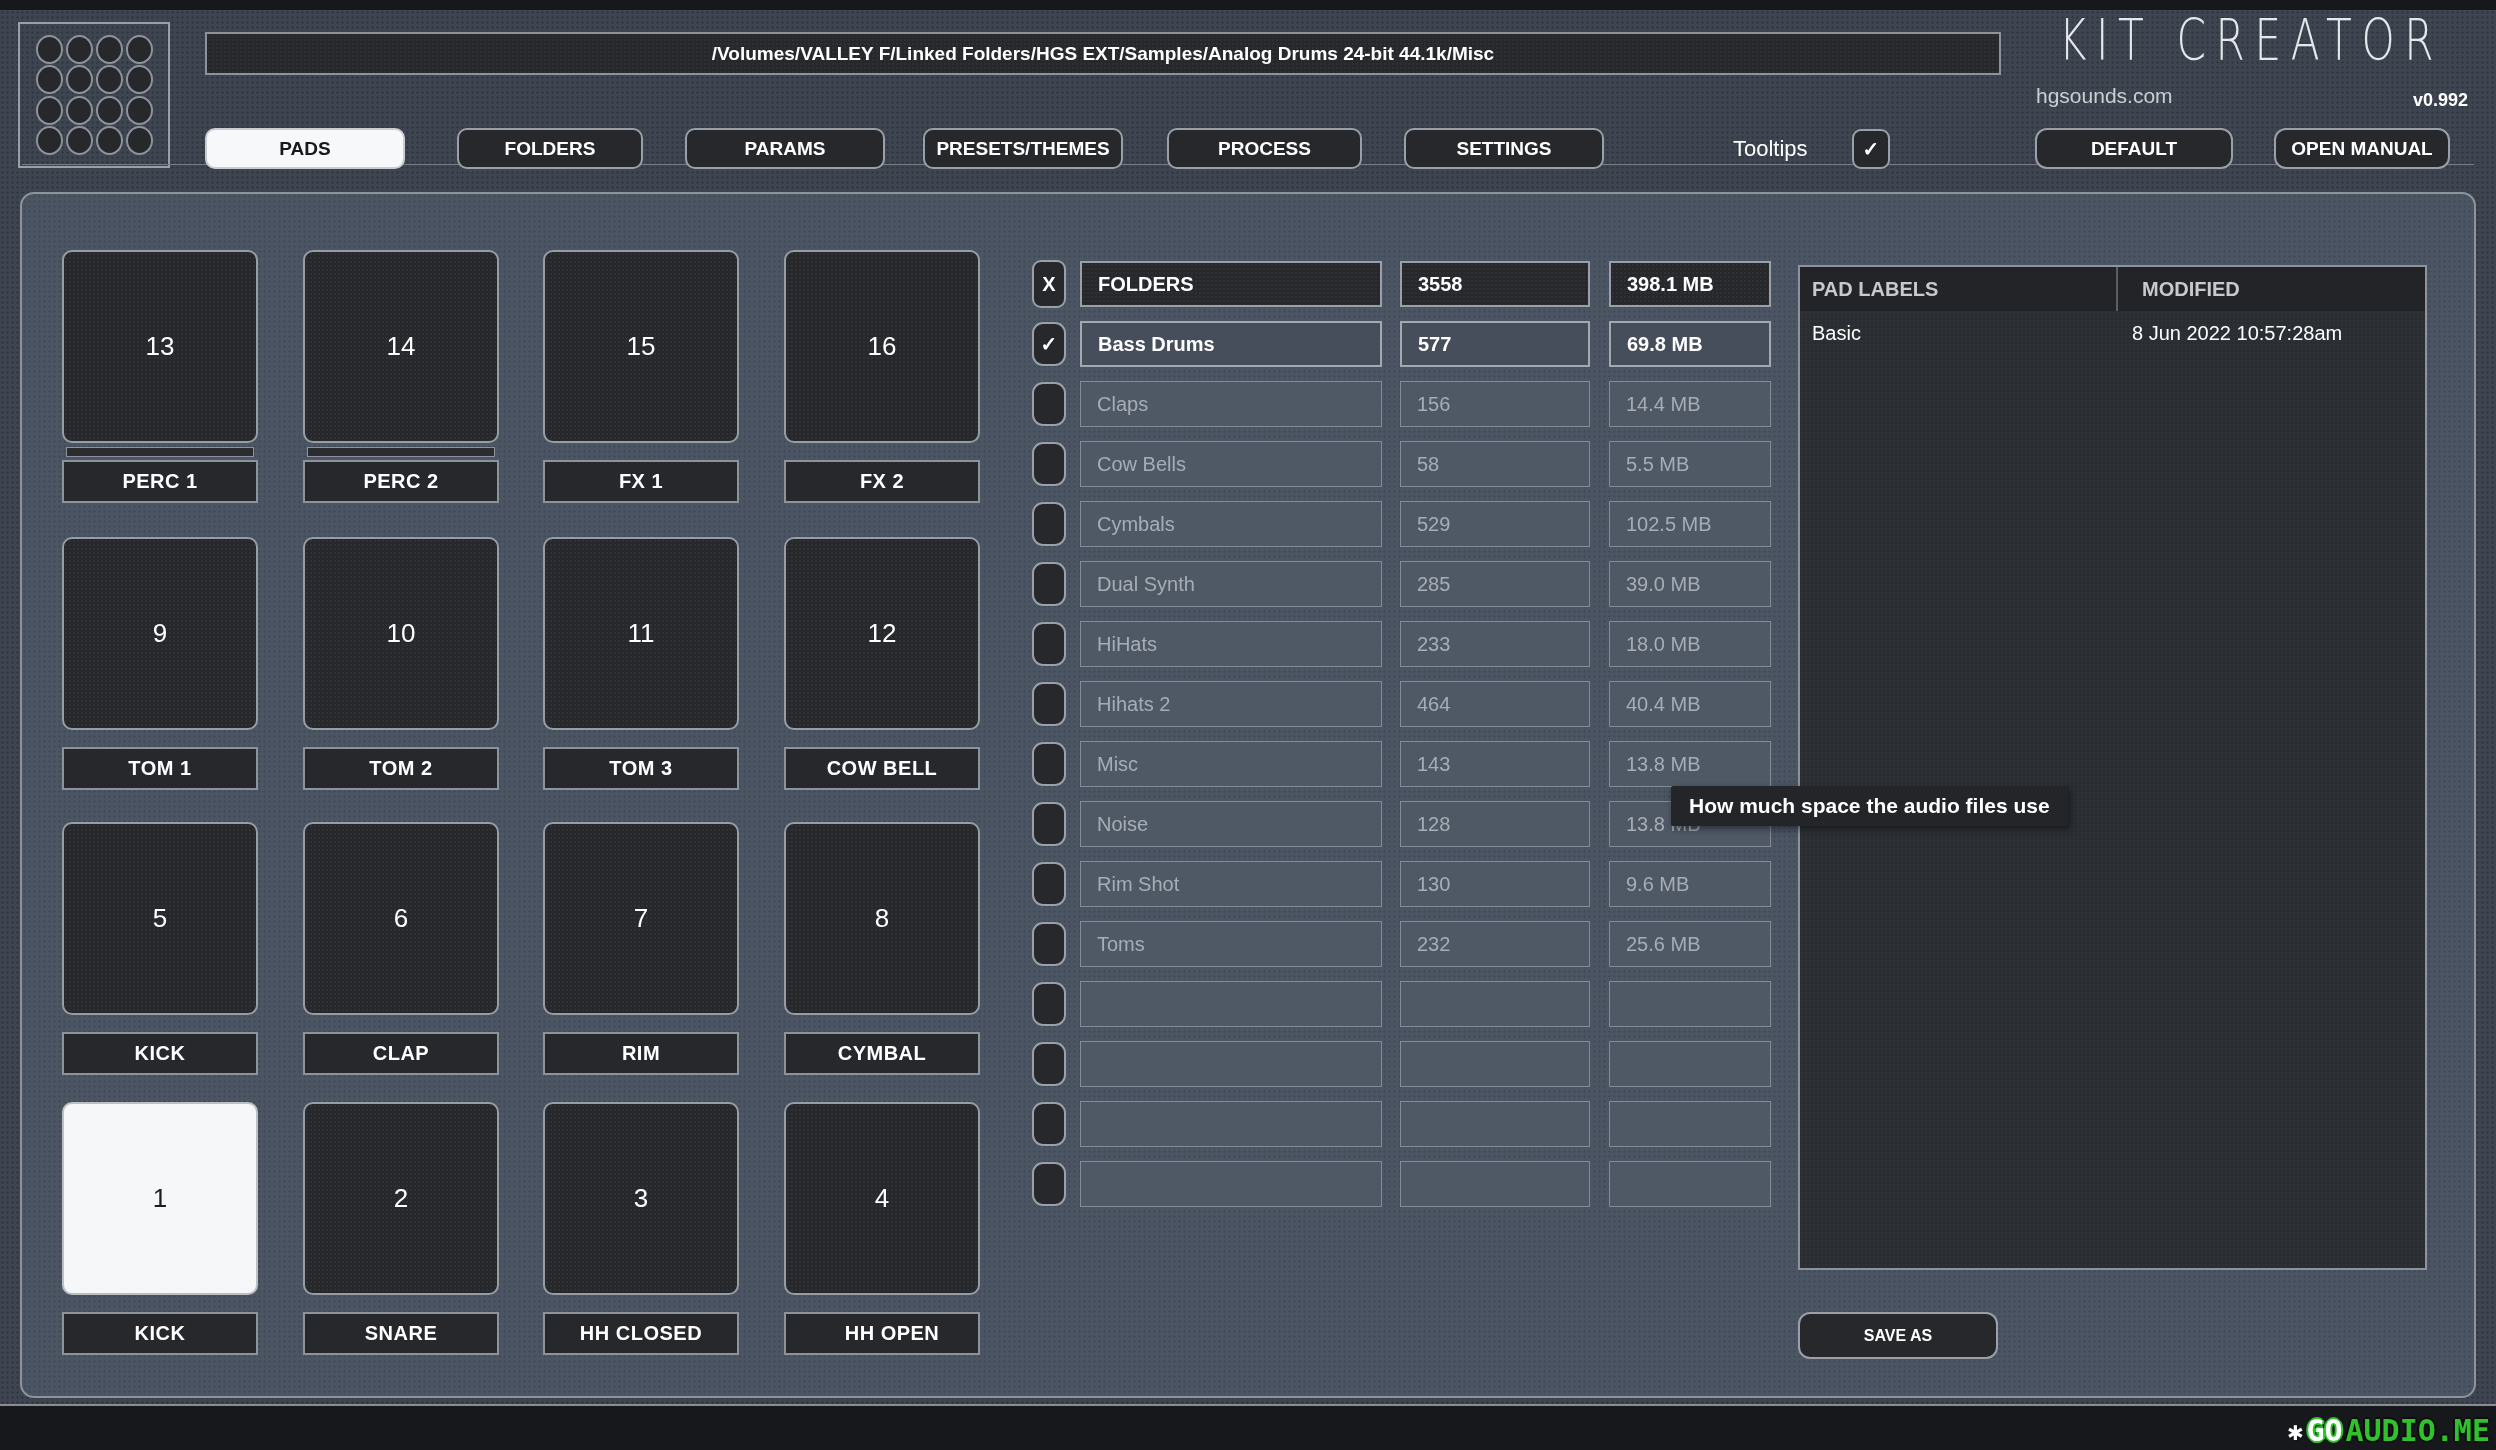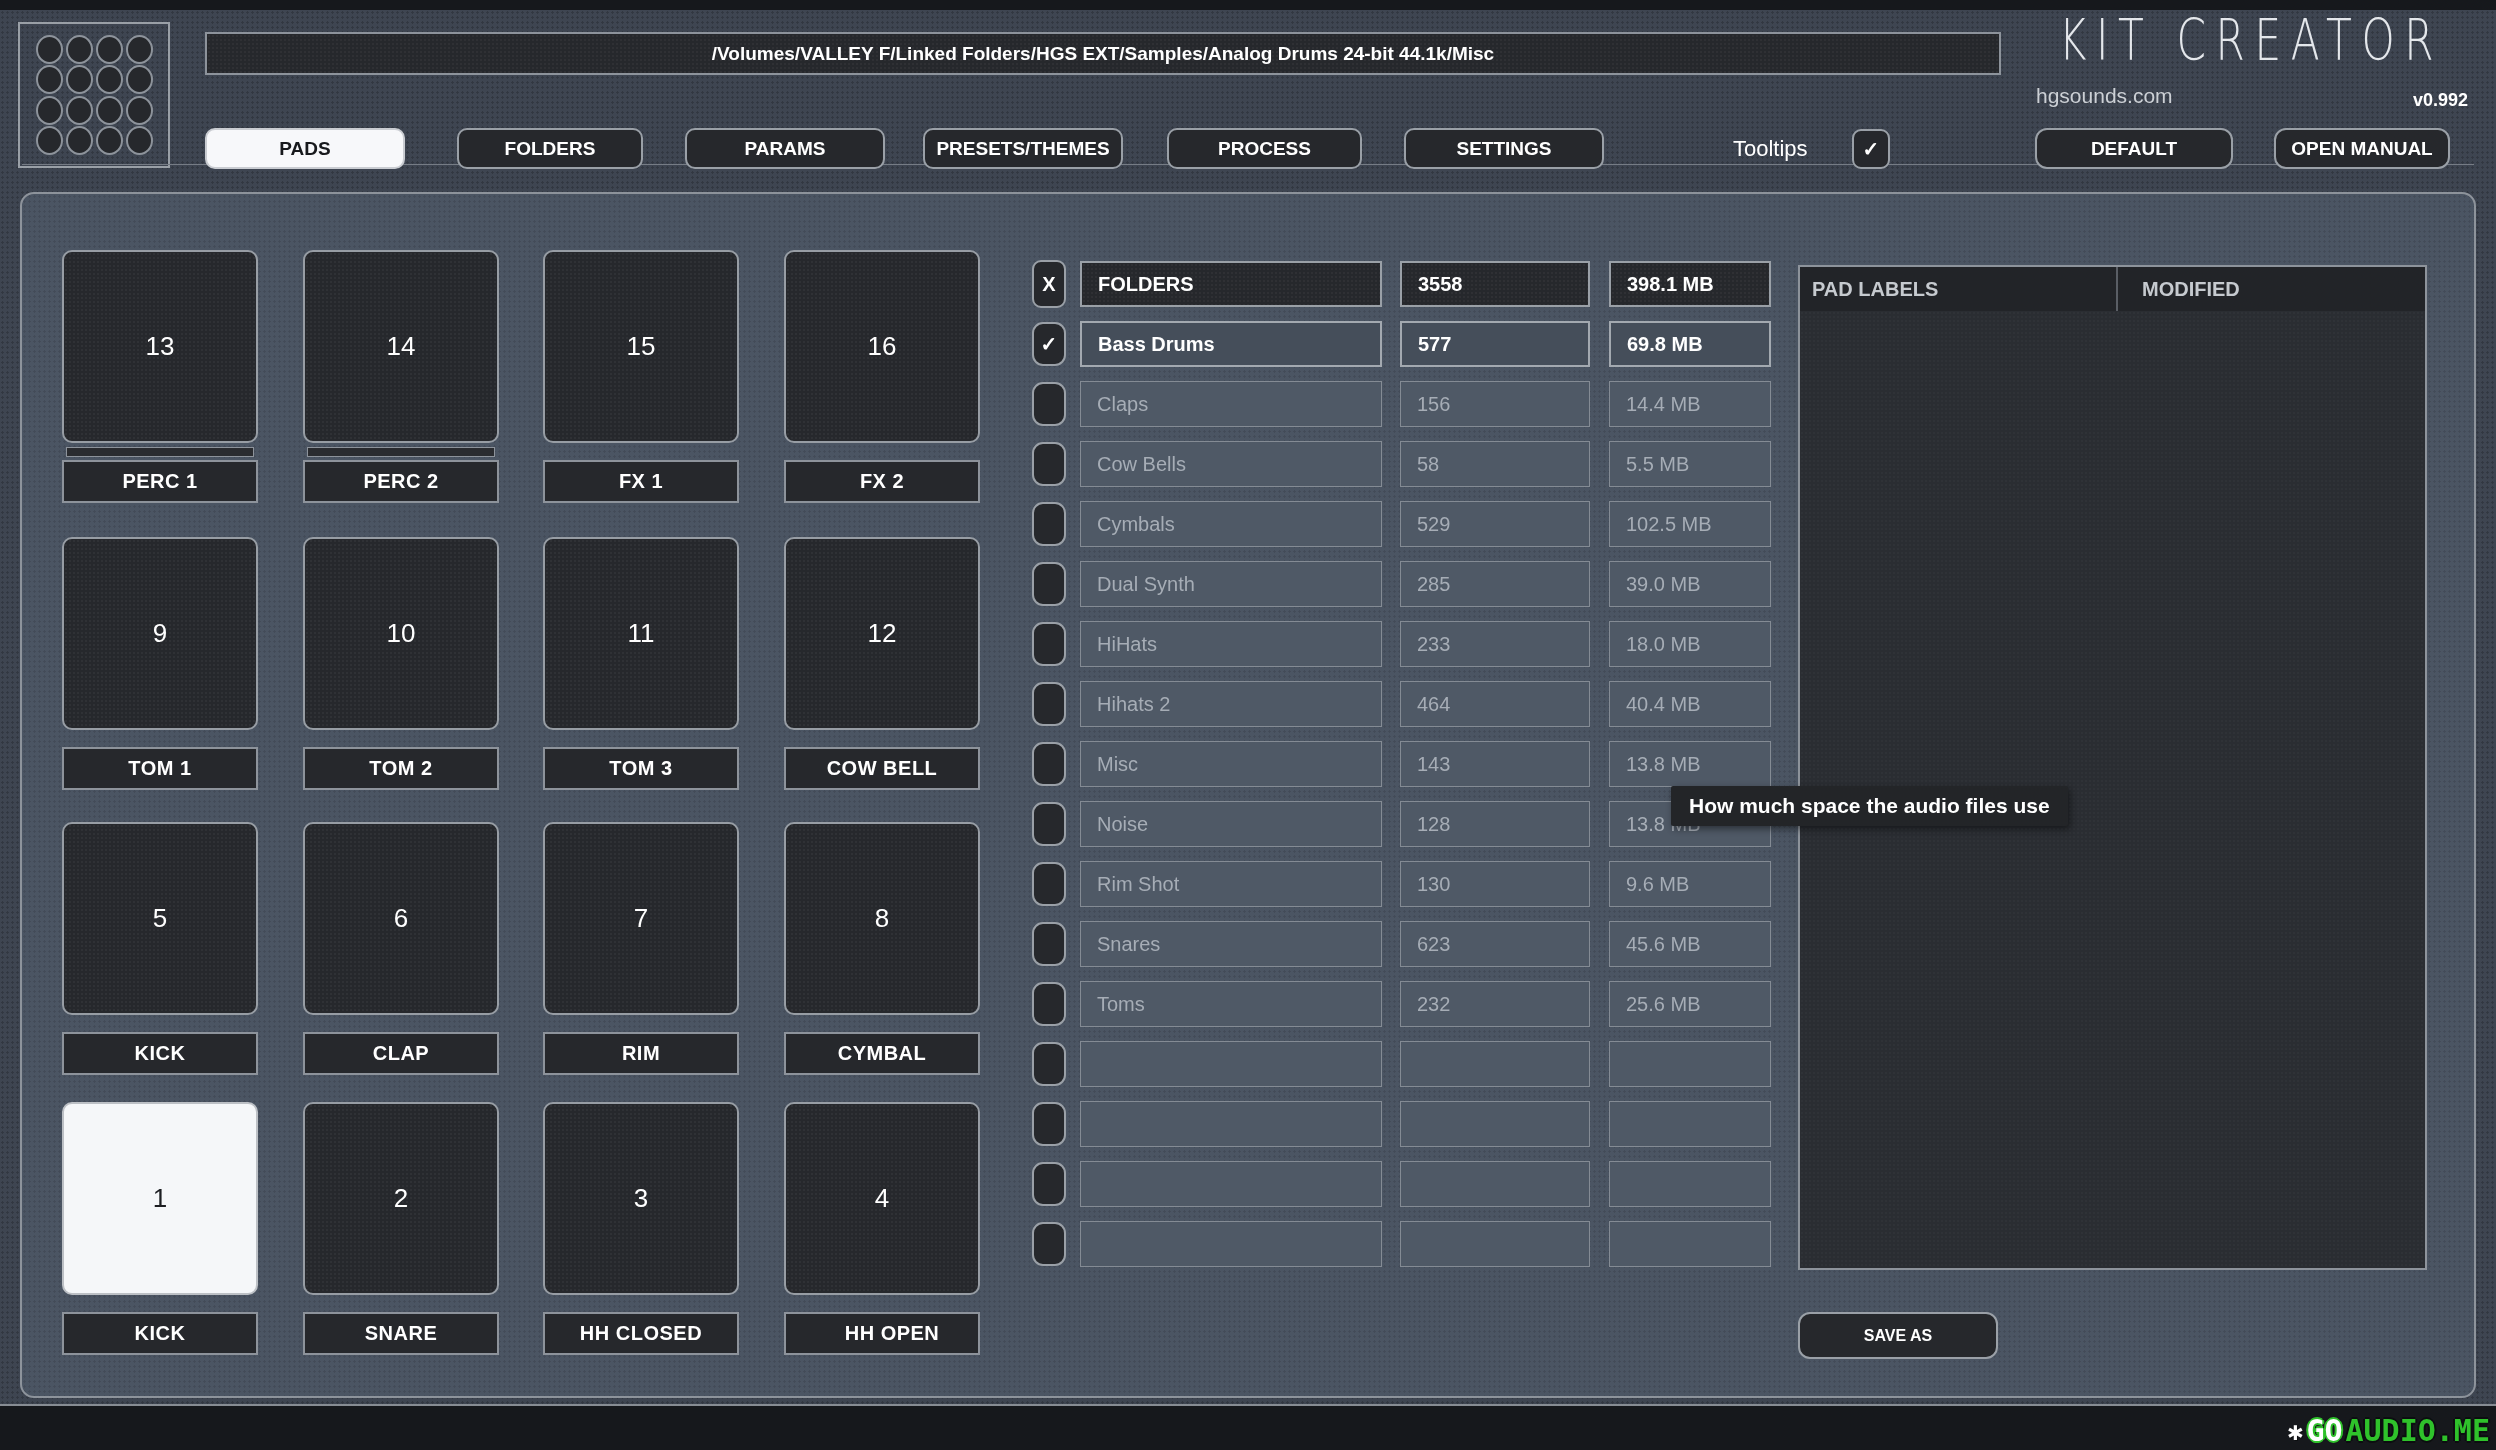--- a/index.html
+++ b/index.html
@@ -264,26 +264,20 @@
           <div class="fcell fsize">13.8 MB</div>
         </div>
         <div class="frow">
           <div class="cb"></div>
           <div class="fcell fname">Rim Shot</div>
           <div class="fcell fcount">130</div>
           <div class="fcell fsize">9.6 MB</div>
         </div>
         <div class="frow">
           <div class="cb"></div>
-          <div class="fcell fname">Snares</div>
-          <div class="fcell fcount">623</div>
-          <div class="fcell fsize">45.6 MB</div>
-        </div>
-        <div class="frow">
-          <div class="cb"></div>
           <div class="fcell fname">Toms</div>
           <div class="fcell fcount">232</div>
           <div class="fcell fsize">25.6 MB</div>
         </div>
         <div class="frow empty">
           <div class="cb"></div>
           <div class="fcell fname"></div>
           <div class="fcell fcount"></div>
           <div class="fcell fsize"></div>
         </div>
@@ -304,20 +298,26 @@
           <div class="fcell fname"></div>
           <div class="fcell fcount"></div>
           <div class="fcell fsize"></div>
         </div>
       </div>
     <div id="right-panel">
       <div id="rp-header">
         <div id="rp-h1" class="rp-h">PAD LABELS</div>
         <div id="rp-h2" class="rp-h">MODIFIED</div>
       </div>
+      <div id="rp-body">
+          <div class="rp-row">
+            <div class="rp-name">Basic</div>
+            <div class="rp-mod">8 Jun 2022 10:57:28am</div>
+          </div>
+        </div>
     </div>
     <div id="save-as">SAVE AS</div>
   </div>
 
   <div id="tooltip">How much space the audio files use</div>
 
   <div id="bottom-strip" class="strip"></div>
   <div id="watermark">
     <span id="wm-icon">✱</span>
     <span id="wm-go">GO</span>

